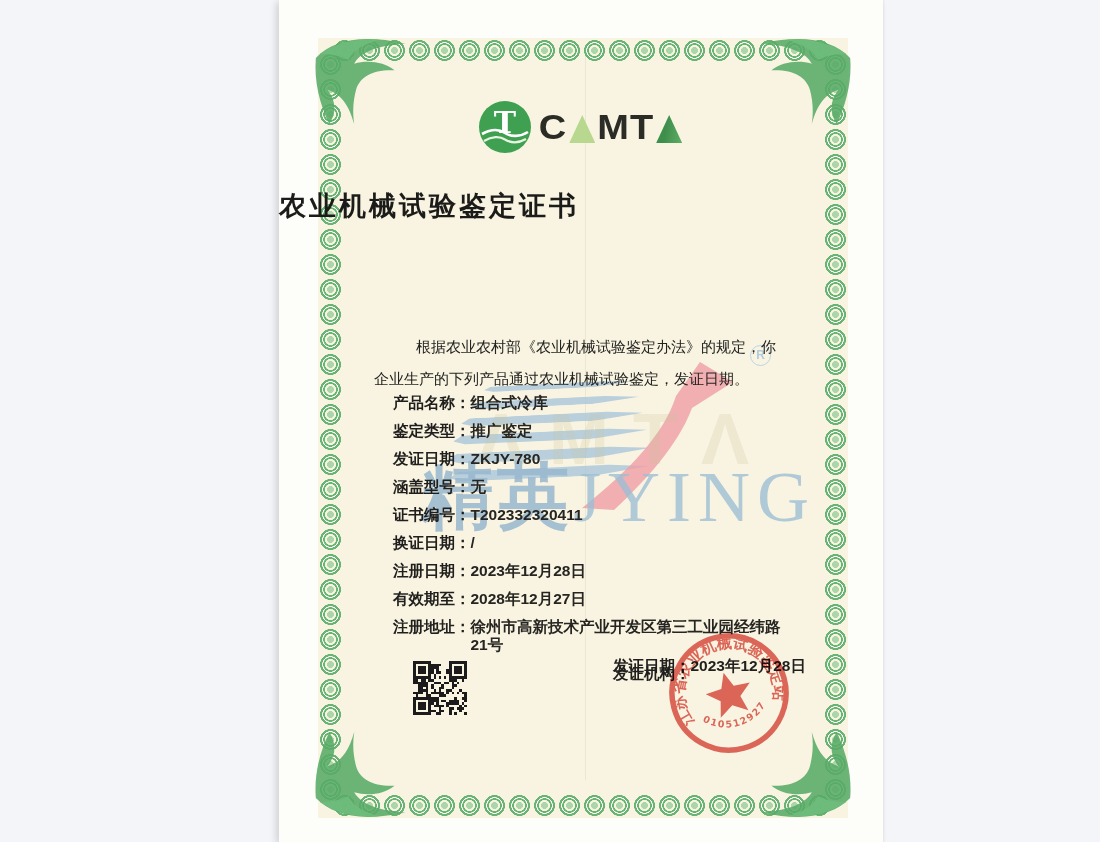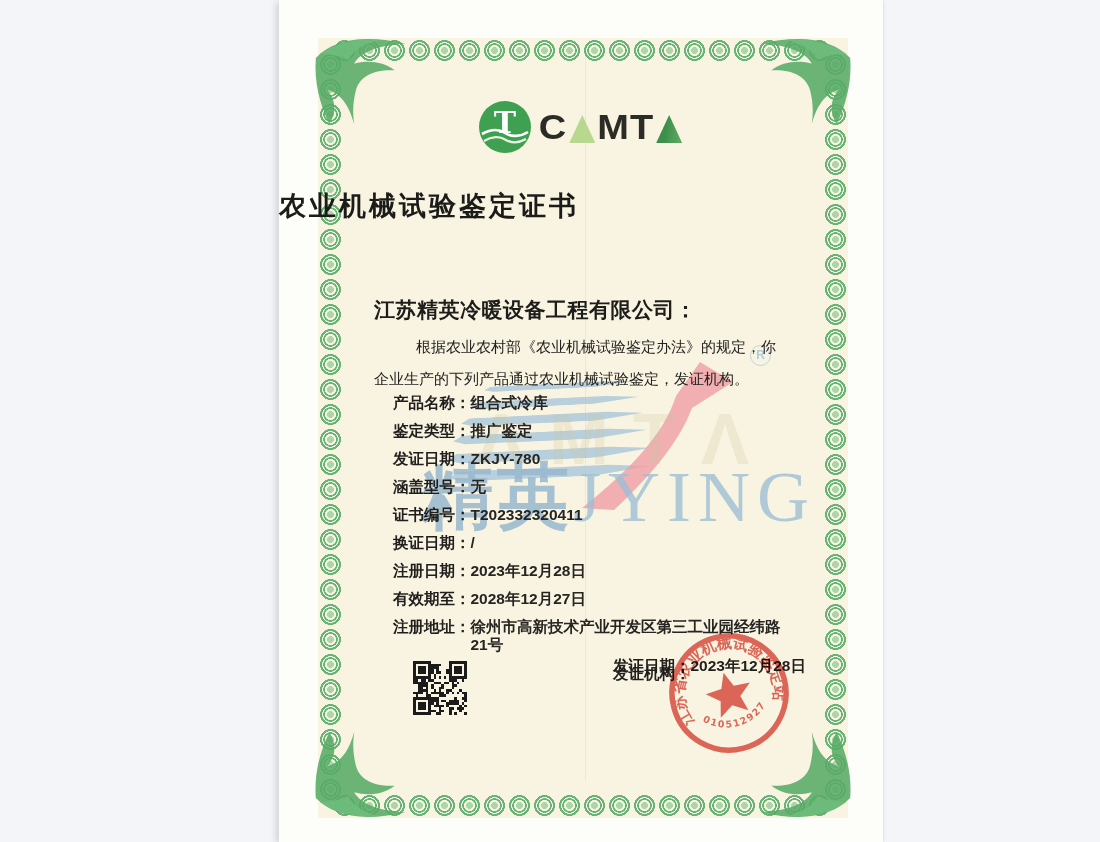--- a/index.html
+++ b/index.html
@@ -140,25 +140,24 @@
         <span class="ltr">C</span>
         <span class="tri light"></span>
         <span class="ltr">M</span>
         <span class="ltr">T</span>
         <span class="tri dark"></span>
       </div>
     </div>
 
     <div class="cert-title">农业机械试验鉴定证书</div>
 
-    <div class="company">江苏精英冷暖设备工程有限公司：</div>
 
     <div class="body-par">
       <div class="l1">根据农业农村部《农业机械试验鉴定办法》的规定，你</div>
-      <div class="l2">企业生产的下列产品通过农业机械试验鉴定，发证机构。</div>
+      <div class="l2">企业生产的下列产品通过农业机械试验鉴定，发证日期。</div>
     </div>
 
     <div class="fields">
       <div class="field-row">
         <span class="field-label">产品名称：</span><span class="field-value">组合式冷库</span>
       </div>
       <div class="field-row">
         <span class="field-label">鉴定类型：</span><span class="field-value">推广鉴定</span>
       </div>
       <div class="field-row">

